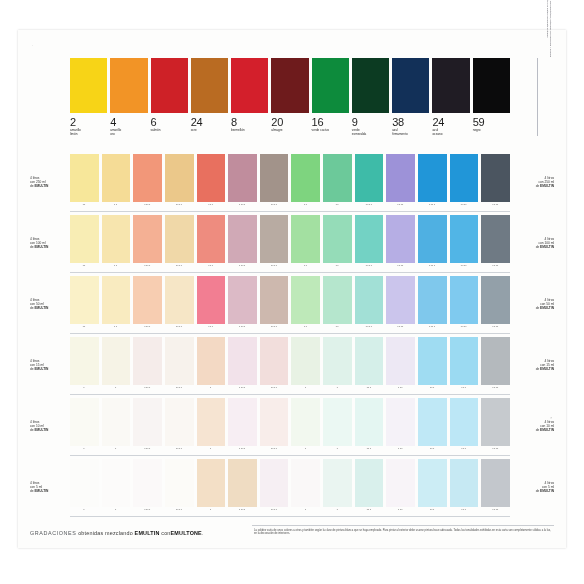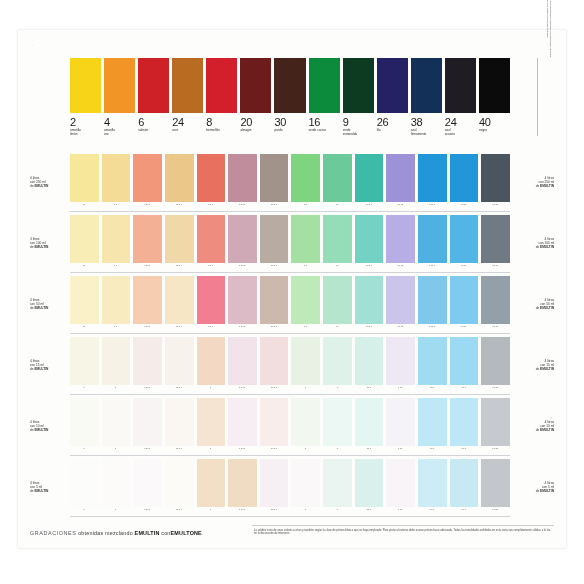--- a/index.html
+++ b/index.html
@@ -185,55 +185,45 @@
           <div class="master-chip" style="background: rgb(211, 31, 43);"></div>
           <div class="master-num">8</div>
           <div class="master-name">bermellón</div>
         </div>
         <div class="master-col">
           <div class="master-chip" style="background: rgb(110, 27, 28);"></div>
           <div class="master-num">20</div>
           <div class="master-name">almagre</div>
         </div>
         <div class="master-col">
-          <div class="master-chip" style="background: rgb(67, 35, 26);"></div>
-          <div class="master-num">30</div>
-          <div class="master-name">pardo</div>
-        </div>
-        <div class="master-col">
           <div class="master-chip" style="background: rgb(13, 139, 60);"></div>
           <div class="master-num">16</div>
           <div class="master-name">verde cactus</div>
         </div>
         <div class="master-col">
           <div class="master-chip" style="background: rgb(12, 59, 34);"></div>
           <div class="master-num">9</div>
           <div class="master-name">verde
 esmeralda</div>
         </div>
         <div class="master-col">
-          <div class="master-chip" style="background: rgb(36, 33, 101);"></div>
-          <div class="master-num">26</div>
-          <div class="master-name">lila</div>
-        </div>
-        <div class="master-col">
           <div class="master-chip" style="background: rgb(18, 48, 88);"></div>
           <div class="master-num">38</div>
           <div class="master-name">azul
 firmamento</div>
         </div>
         <div class="master-col">
           <div class="master-chip" style="background: rgb(32, 28, 36);"></div>
           <div class="master-num">24</div>
           <div class="master-name">azul
 oceano</div>
         </div>
         <div class="master-col">
           <div class="master-chip" style="background: rgb(11, 11, 12);"></div>
-          <div class="master-num">40</div>
+          <div class="master-num">59</div>
           <div class="master-name">negro</div>
         </div>
       </div>
 
     <div class="vert-rule"></div>
     <div class="vert">Los colores de esta carta son orientativos, obtenidos por impresión y pueden variar ligeramente respecto a la pintura realmente obtenida</div>
 
     <div class="grid" id="gradGrid">
         <div class="grow">
           <div class="gcol">

